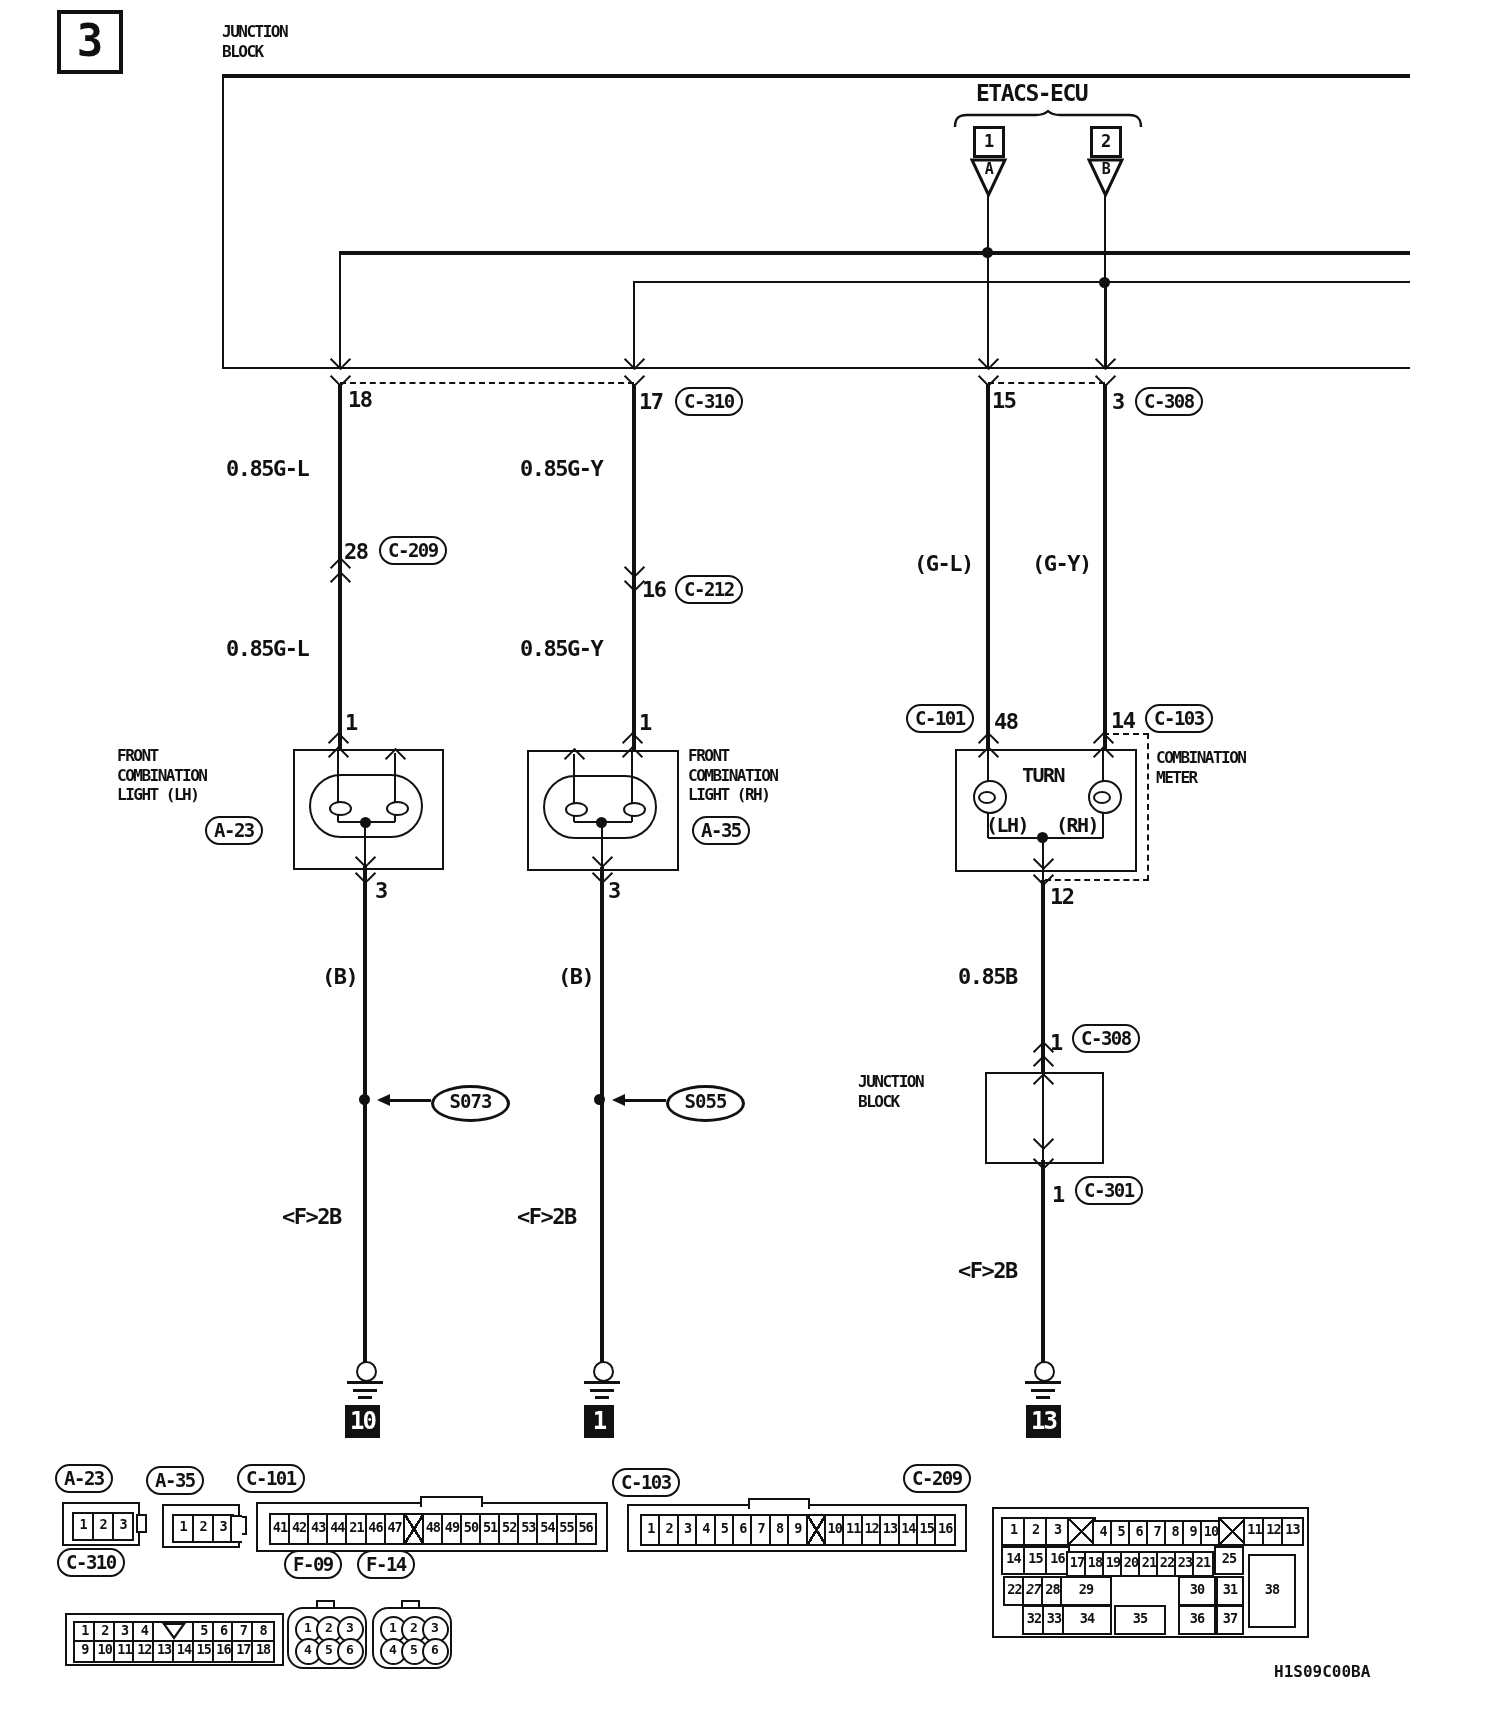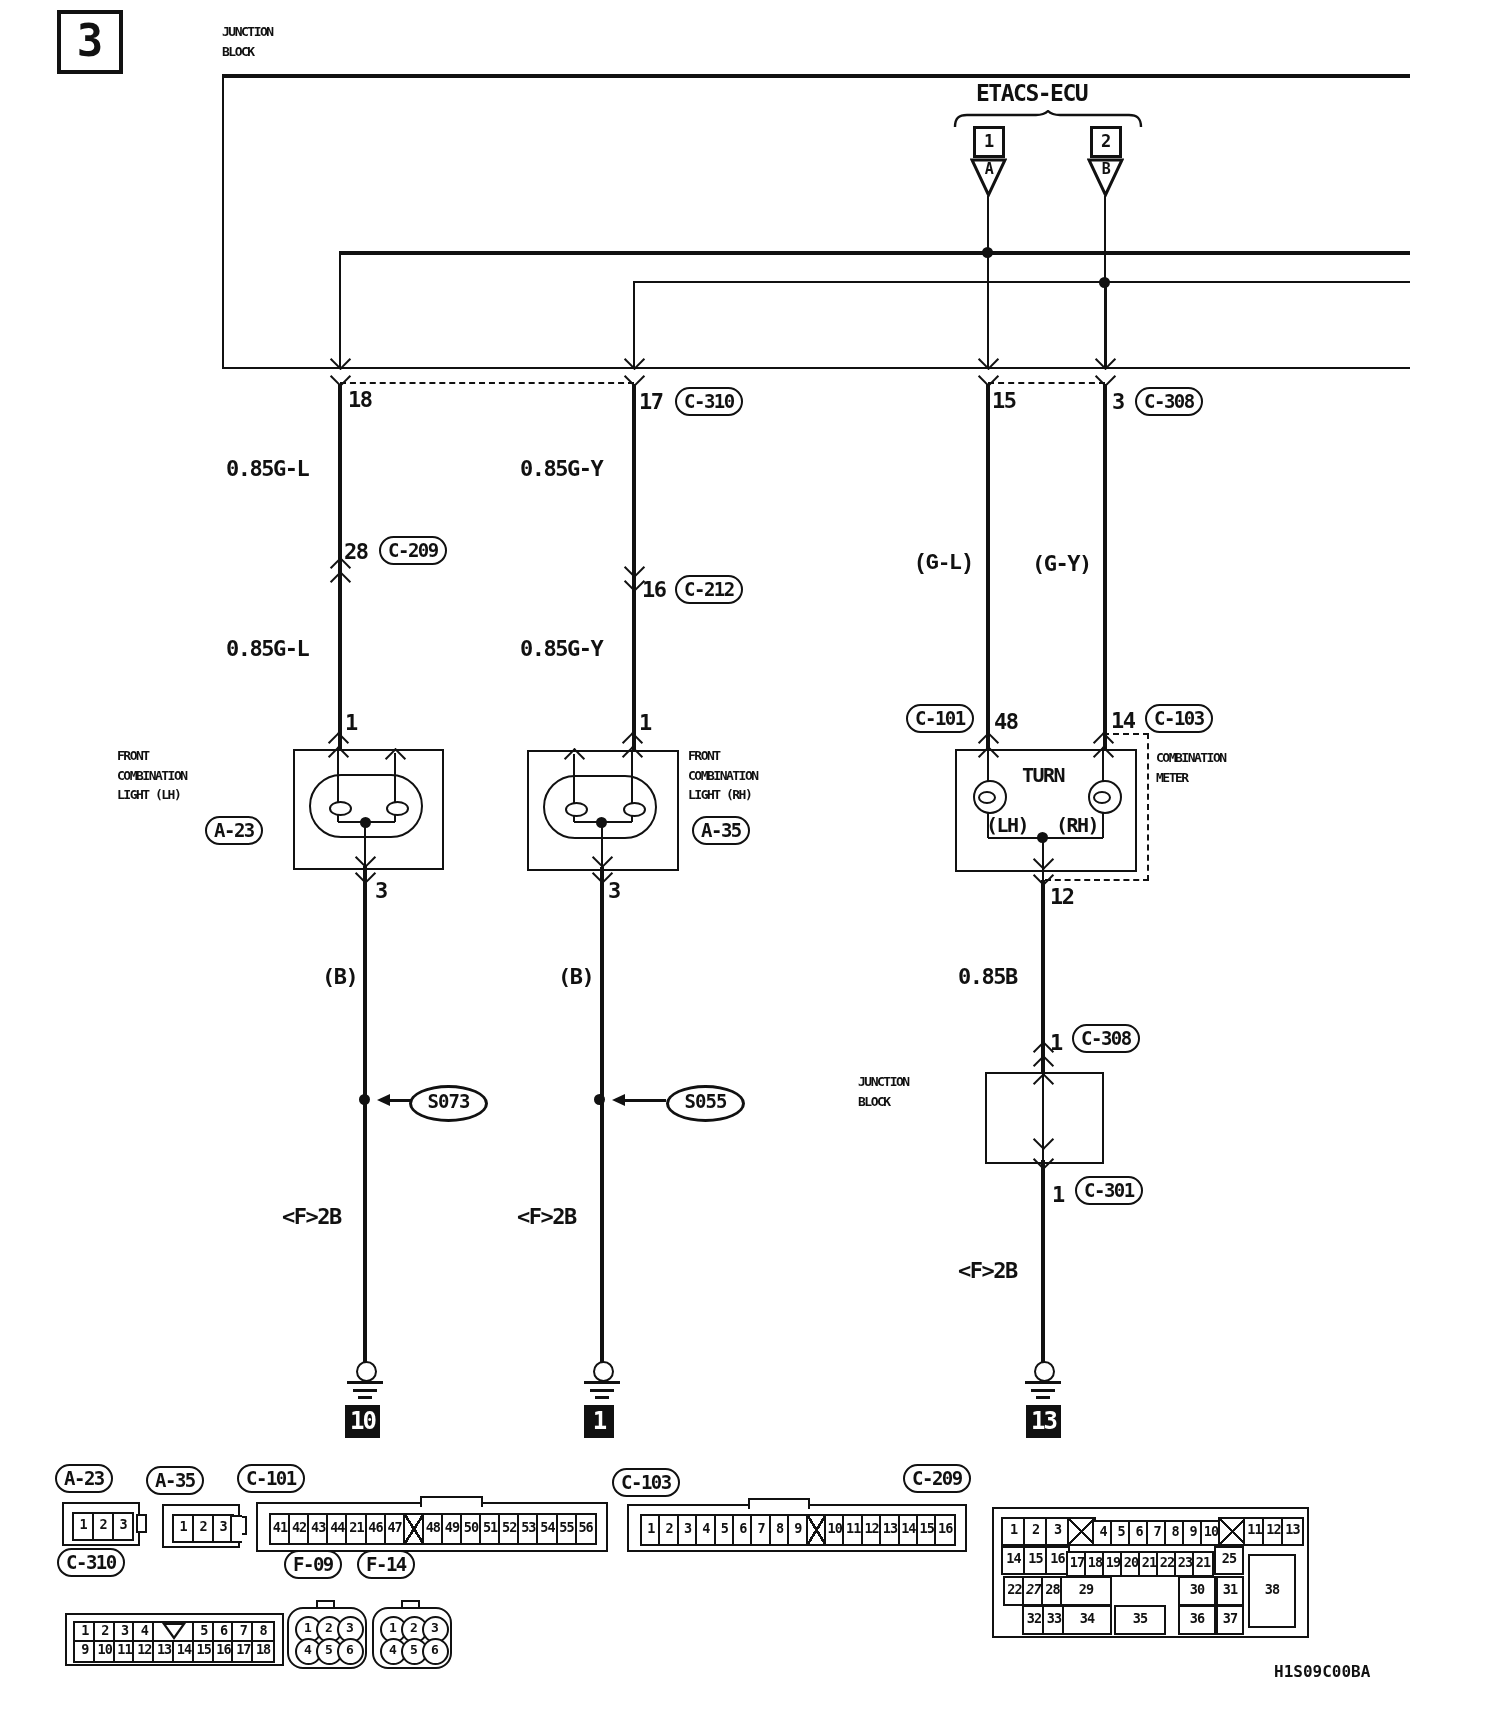--- a/index.html
+++ b/index.html
@@ -28,21 +28,21 @@
   .conn{position:absolute;border:2.4px solid #111;background:#fff;}
   .cell{position:absolute;border:2px solid #111;background:#fff;text-align:center;font-size:13.5px;font-weight:700;letter-spacing:-1px;overflow:hidden;}
   .cross{background:
      linear-gradient(to top right, transparent calc(50% - 1.3px), #111 calc(50% - 1.3px), #111 calc(50% + 1.3px), transparent calc(50% + 1.3px)),
      linear-gradient(to bottom right, transparent calc(50% - 1.3px), #111 calc(50% - 1.3px), #111 calc(50% + 1.3px), transparent calc(50% + 1.3px)),#fff;}
   .notch{position:absolute;top:-8px;height:9px;border:2px solid #111;border-bottom:none;background:#fff;}
   .pcircle{position:absolute;width:23px;height:23px;border:2.2px solid #111;border-radius:50%;background:#fff;
            text-align:center;line-height:20px;font-size:13px;font-weight:700;}
   .fconn{position:absolute;border:2.6px solid #111;border-radius:16px;background:#fff;}
   .ftab{position:absolute;border:2.2px solid #111;background:#fff;}
-  .comp{position:absolute;font-size:13px;font-weight:700;letter-spacing:-1.5px;line-height:19.5px;white-space:nowrap;}
+  .comp{position:absolute;font-size:16px;font-weight:700;letter-spacing:-1.5px;line-height:19.5px;white-space:nowrap;}
   .tbox{position:absolute;border:4px solid #111;text-align:center;font-weight:700;background:#fff;}
 </style>
 </head>
 <body>
 
 <div id="scene">
 
   <div class="tbox" style="left:57px;top:10px;width:58px;height:56px;font-size:44px;line-height:54px;">3</div>
   <div class="comp" style="left:222px;top:22px;">
     <span>JUNCTION</span><br>
@@ -109,21 +109,21 @@
   <div class="ch up" style="left:333px;top:560px;"></div>
   <div class="ch up" style="left:333px;top:574px;"></div>
 
   <div class="num" style="left:642px;top:577px;">16</div>
   <div class="pill" style="left:675px;top:575px;">C-212</div>
   <div class="ch dn" style="left:627px;top:560px;"></div>
   <div class="ch dn" style="left:627px;top:574px;"></div>
 
   <div class="num" style="left:226px;top:636px;">0.85G-L</div>
   <div class="num" style="left:520px;top:636px;">0.85G-Y</div>
-  <div class="num" style="left:914px;top:551px;font-family:Liberation Mono, monospace;">(G-L)</div>
+  <div class="num" style="left:914px;top:551px;">(G-L)</div>
   <div class="num" style="left:1032px;top:551px;">(G-Y)</div>
 
   <div class="comp" style="left:117px;top:746px;">
     <span>FRONT</span><br>
     <span>COMBINATION</span><br>
     <span>LIGHT (LH)</span>
   </div>
   <div class="pill" style="left:205px;top:816px;">A-23</div>
   <div class="num" style="left:345px;top:710px;">1</div>
   <div class="box" style="left:293px;top:749px;width:147px;height:117px;"></div>
@@ -218,21 +218,21 @@
   <div class="ch dn" style="left:1036px;top:1152px;"></div>
   <div class="num" style="left:1052px;top:1182px;">1</div>
   <div class="pill" style="left:1075px;top:1176px;">C-301</div>
   <div class="vl" style="left:1041px;top:1160px;width:4px;height:202px;"></div>
 
   <div class="num" style="left:322px;top:964px;">(B)</div>
   <div class="num" style="left:558px;top:964px;">(B)</div>
   <div class="dot" style="left:359px;top:1094px;"></div>
   <div class="ahl" style="left:377px;top:1094px;"></div>
   <div class="hl" style="left:389px;top:1099px;width:42px;height:2.5px;"></div>
-  <div class="soval" style="left:409px;top:1085px;">S073</div>
+  <div class="soval" style="left:431px;top:1085px;">S073</div>
   <div class="dot" style="left:594px;top:1094px;"></div>
   <div class="ahl" style="left:612px;top:1094px;"></div>
   <div class="hl" style="left:624px;top:1099px;width:42px;height:2.5px;"></div>
   <div class="soval" style="left:666px;top:1085px;">S055</div>
 
   <div class="num" style="left:282px;top:1204px;">&lt;F&gt;2B</div>
   <div class="num" style="left:517px;top:1204px;">&lt;F&gt;2B</div>
   <div class="num" style="left:958px;top:1258px;">&lt;F&gt;2B</div>
 
   <div class="gcirc" style="left:356px;top:1361px;"></div>

